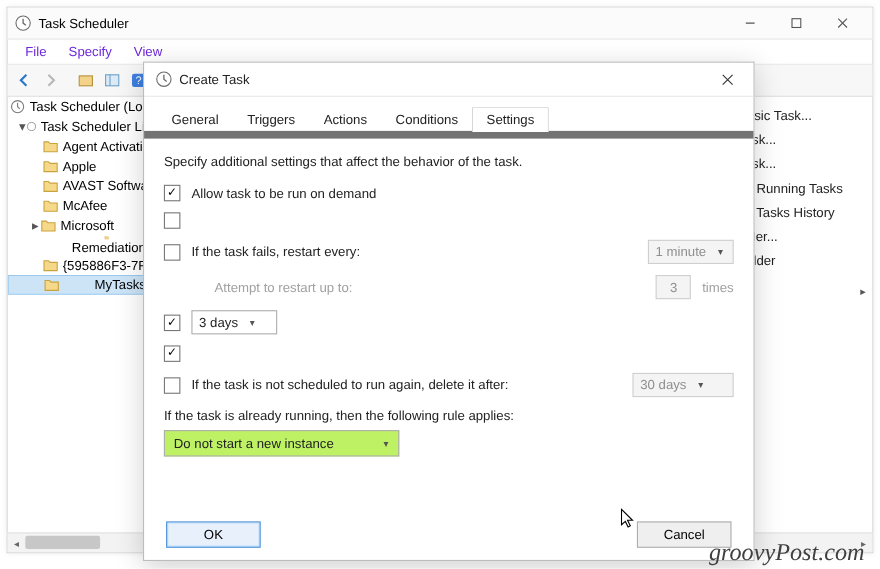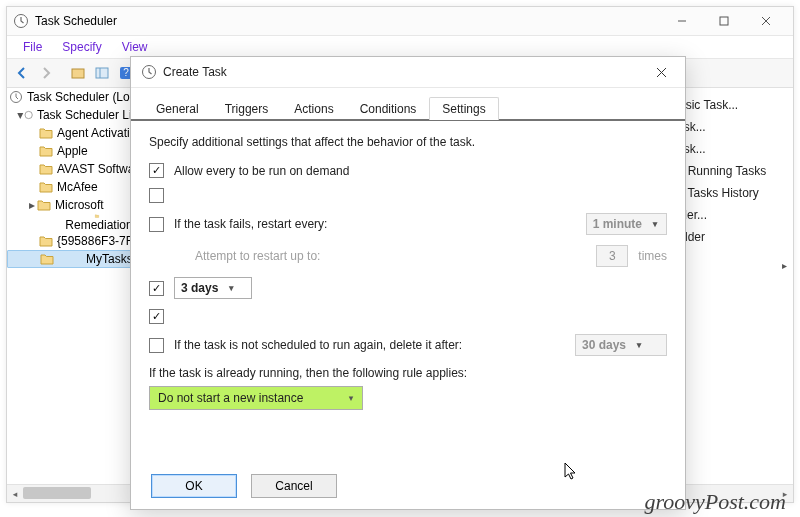--- a/index.html
+++ b/index.html
@@ -148,21 +148,21 @@
 }
 .dialog-titlebar .app-icon { width: 16px; height: 16px; margin-right: 6px; }
 .dialog-titlebar .title { flex:1; color:#222; }
 .close-btn {
   width: 40px; height: 26px;
   display:flex;align-items:center;justify-content:center;color:#333;
 }
 .tab-strip {
   display: flex;
   padding: 8px 12px 0 12px;
-  border-bottom: 2px solid #737373;
+  border-bottom: 7px solid #737373;
 }
 .tab {
   padding: 4px 12px;
   color: #222;
   border: 1px solid transparent;
   border-bottom: none;
   position: relative;
   top: 1px;
 }
 .tab.active {
@@ -195,21 +195,20 @@
 .row .lbl { flex: 1; }
 .row .lbl.dim, .disabled { color: #a0a0a0; }
 .combo {
   height: 20px;
   border: 1px solid #adadad;
   background: #fff;
   display: inline-flex; align-items: center;
   padding: 0 4px 0 6px;
   gap: 6px;
   min-width: 66px;
-  font-weight: bold;
 }
 .combo.disabled { color:#8f8f8f; border-color:#cfcfcf; background:#f4f4f4;}
 .combo .caret-d {
   width: 14px; text-align: center; color:#555; font-size: 9px;
 }
 .spin {
   height: 20px; width: 30px;
   border: 1px solid #cfcfcf; background:#f4f4f4; color:#8f8f8f;
   display:inline-flex;align-items:center;justify-content:center;
 }
@@ -218,21 +217,21 @@
   width: 200px; height: 22px;
   border: 1px solid #adadad;
   background: #bef264;
   display: flex; align-items: center;
   padding: 0 4px 0 8px;
 }
 .rule-combo .caret-d { margin-left:auto; font-size:9px; color:#555; width:14px; text-align:center;}
 .dialog-footer {
   position: absolute; left:0; right:0; bottom:0;
   height: 46px;
-  display:flex; align-items:center; justify-content:flex-start;
+  display:flex; align-items:center; justify-content:space-between;
   gap: 14px; padding: 0 20px;
 }
 .btn {
   width: 84px; height: 22px;
   border: 1px solid #adadad;
   background: #efefef;
   display:flex;align-items:center;justify-content:center;
 }
 .btn.primary {
   border-color: #4a90d9;
@@ -430,21 +429,21 @@
     <div class="tab">Actions</div>
     <div class="tab">Conditions</div>
     <div class="tab active">Settings</div>
   </div>
 
   <div class="dialog-body">
     <div class="desc">Specify additional settings that affect the behavior of the task.</div>
 
     <div class="row">
       <span class="chk checked"></span>
-      <span class="lbl">Allow every to be run on demand</span>
+      <span class="lbl">Allow task to be run on demand</span>
     </div>
 
     <div class="row">
       <span class="chk"></span>
     </div>
 
     <div class="row">
       <span class="chk"></span>
       <span class="lbl">If the task fails, restart every:</span>
       <span class="combo disabled">

